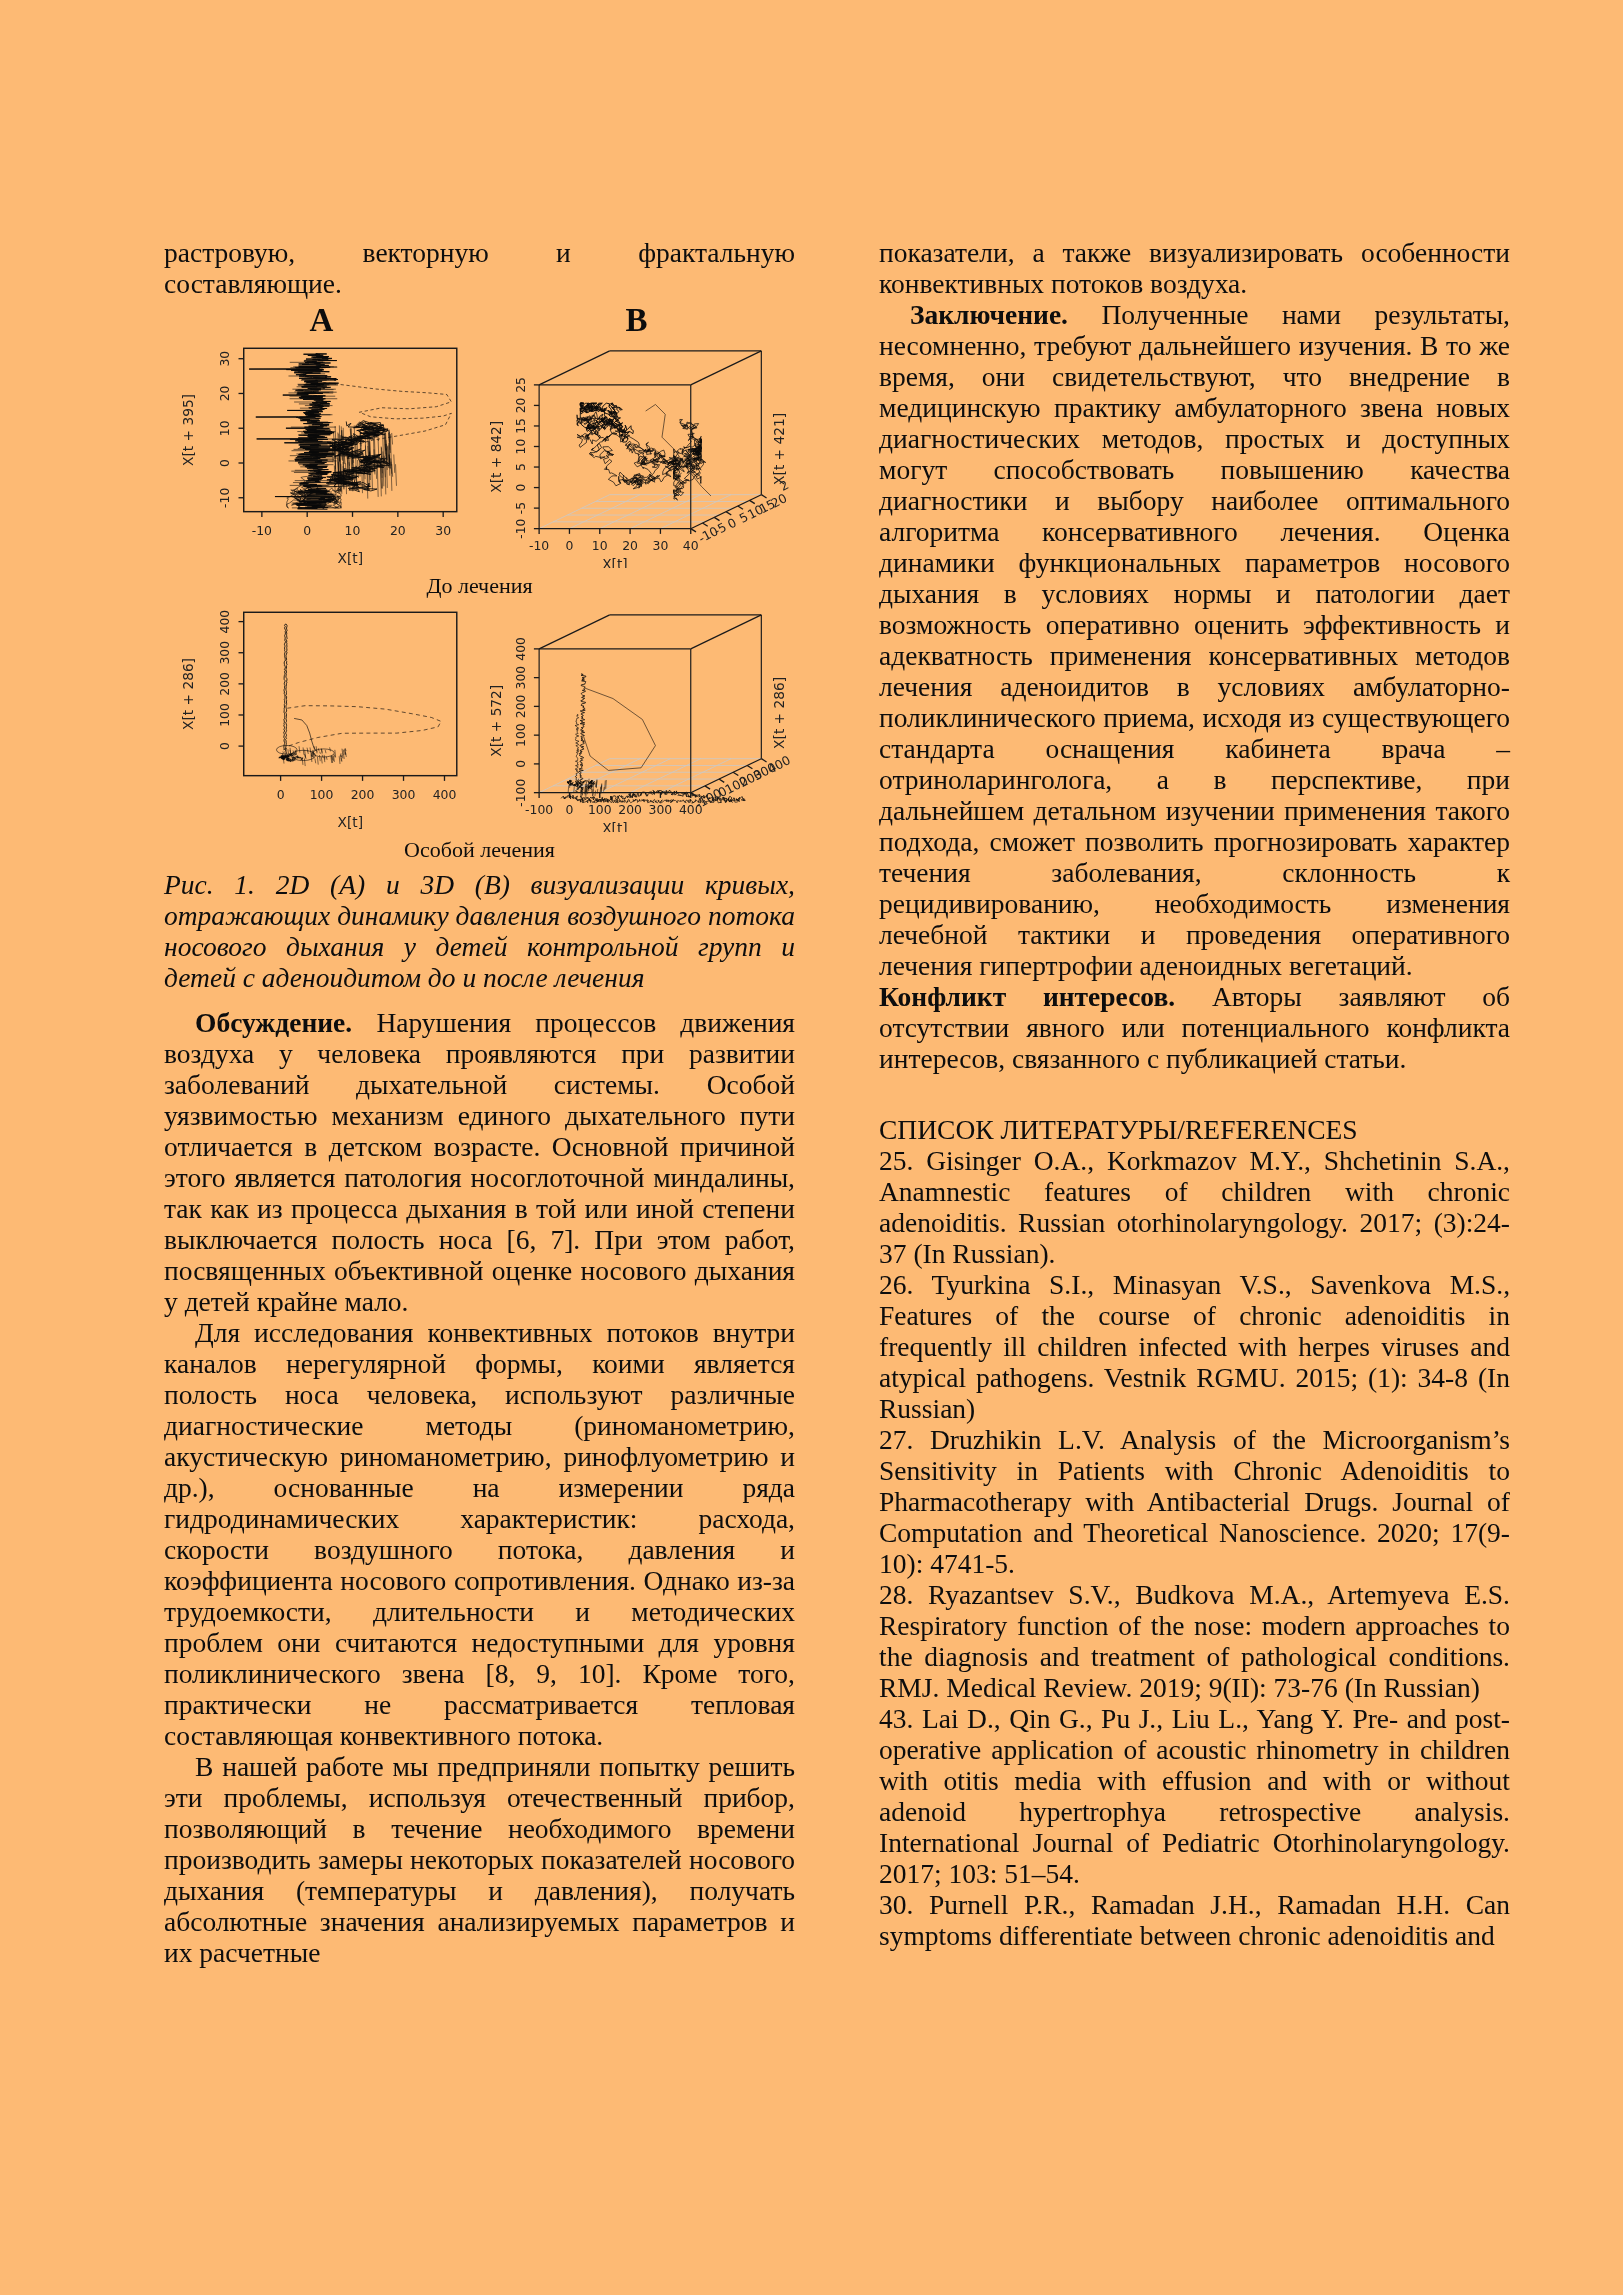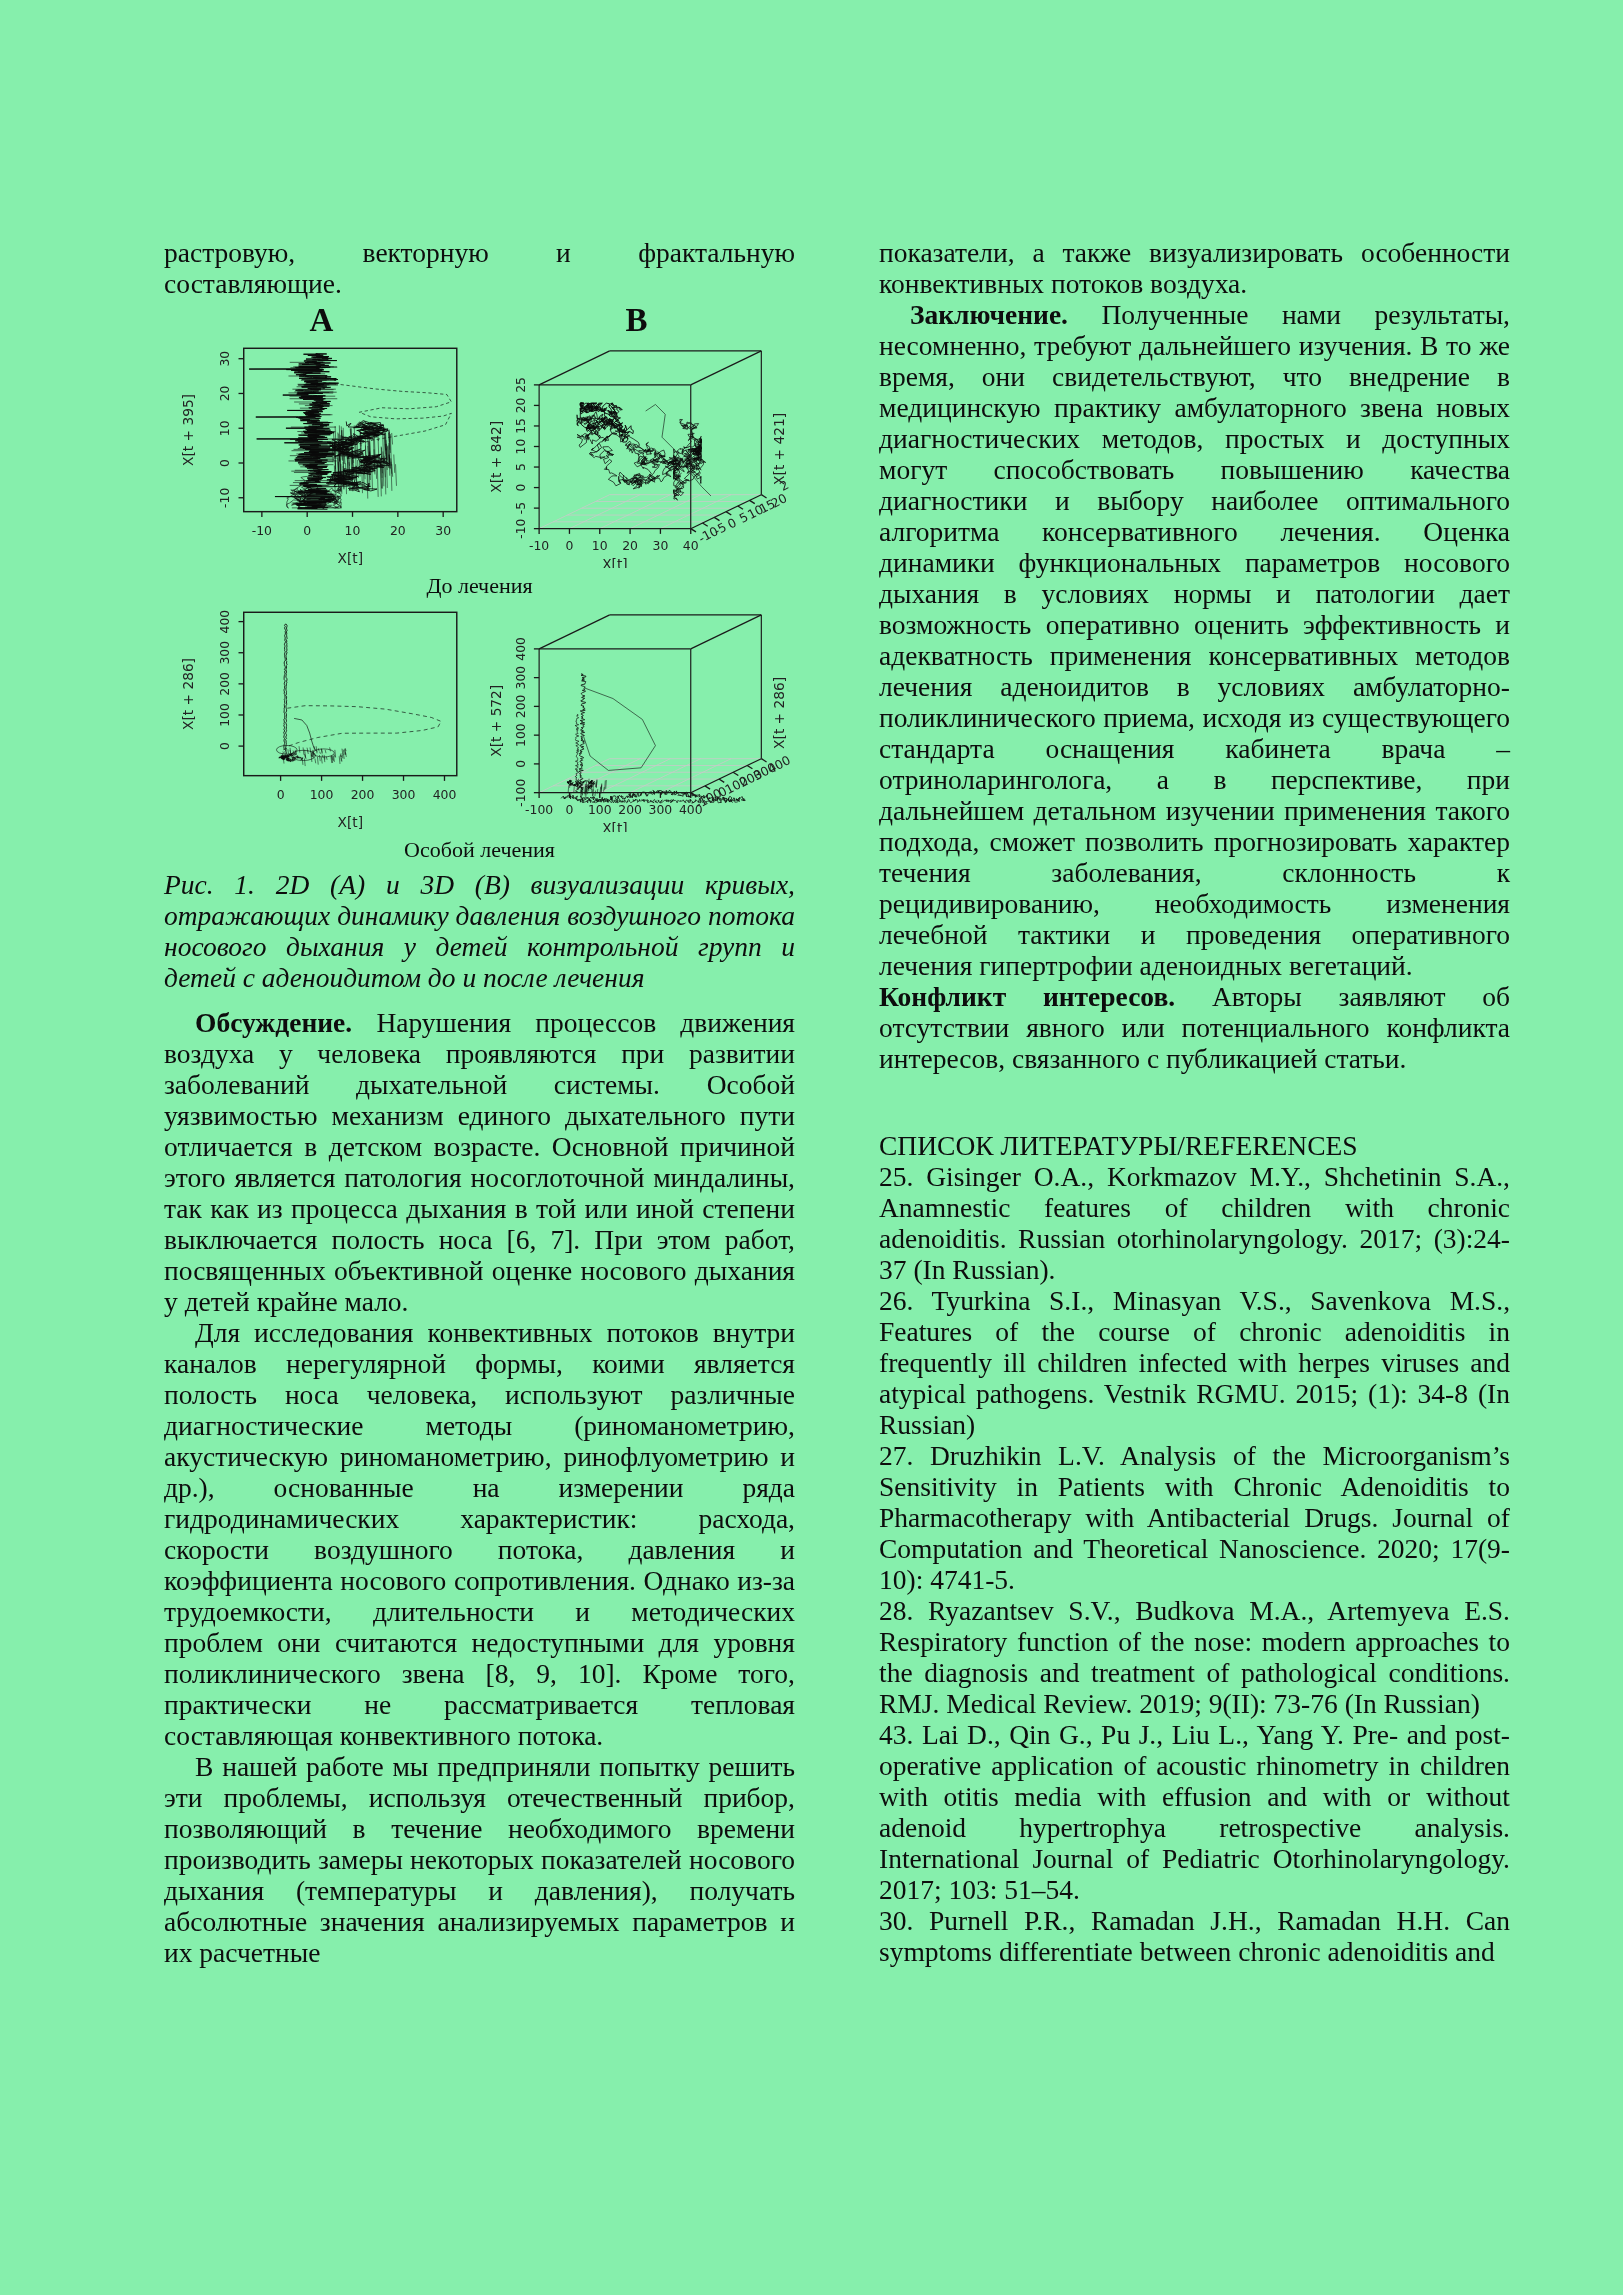--- a/index.html
+++ b/index.html
@@ -1,33 +1,33 @@
 <!DOCTYPE html>
 <html style="font-size:10.5px"><head>
 <meta charset="utf-8">
 <style>
   html,body{margin:0;padding:0;background:#ffffff;}
-  .page{position:relative;width:1623px;height:2295px;background:#86efac;color:#0d0d0d;
+  .page{position:relative;width:1623px;height:2295px;background:#fdba74;color:#0d0d0d;
         font-family:"Liberation Serif", serif;overflow:hidden;}
   .col{position:absolute;top:237px;width:631px;font-size:27.5px;line-height:31px;text-align:justify;}
   #col-left{left:164px;}
   #col-right{left:879px;}
   p{margin:0;}
   .para{text-indent:31px;}
   .noindent{text-indent:0;}
   .lead{font-weight:bold;}
   .line-just{text-align:justify;text-align-last:justify;}
   .fig{margin-top:2.6px;}
   .fig-labels{display:flex;}
   .fig-labels div{width:315px;text-align:center;font-weight:bold;font-size:33px;line-height:37px;}
   .fig-row{display:flex;}
   .fig-title{text-align:center;font-size:22px;line-height:35px;text-align-last:center;}
   .caption{margin-top:2.6px;font-style:italic;}
   .discussion{margin-top:14px;}
-  .ref-heading{margin-top:56px;text-align:left;text-align-last:left;}
+  .ref-heading{margin-top:40px;text-align:left;text-align-last:left;}
   .pageno{position:absolute;top:2137px;left:0;width:1623px;text-align:center;
           font-size:27.5px;font-family:"Liberation Serif", serif;}
   svg text.tk{font-family:"DejaVu Sans", sans-serif;font-size:19px;fill:#222;}
   svg text.al{font-family:"DejaVu Sans", sans-serif;font-size:21px;fill:#222;}
 </style>
 </head>
 <body>
 
 <div class="page">
 

